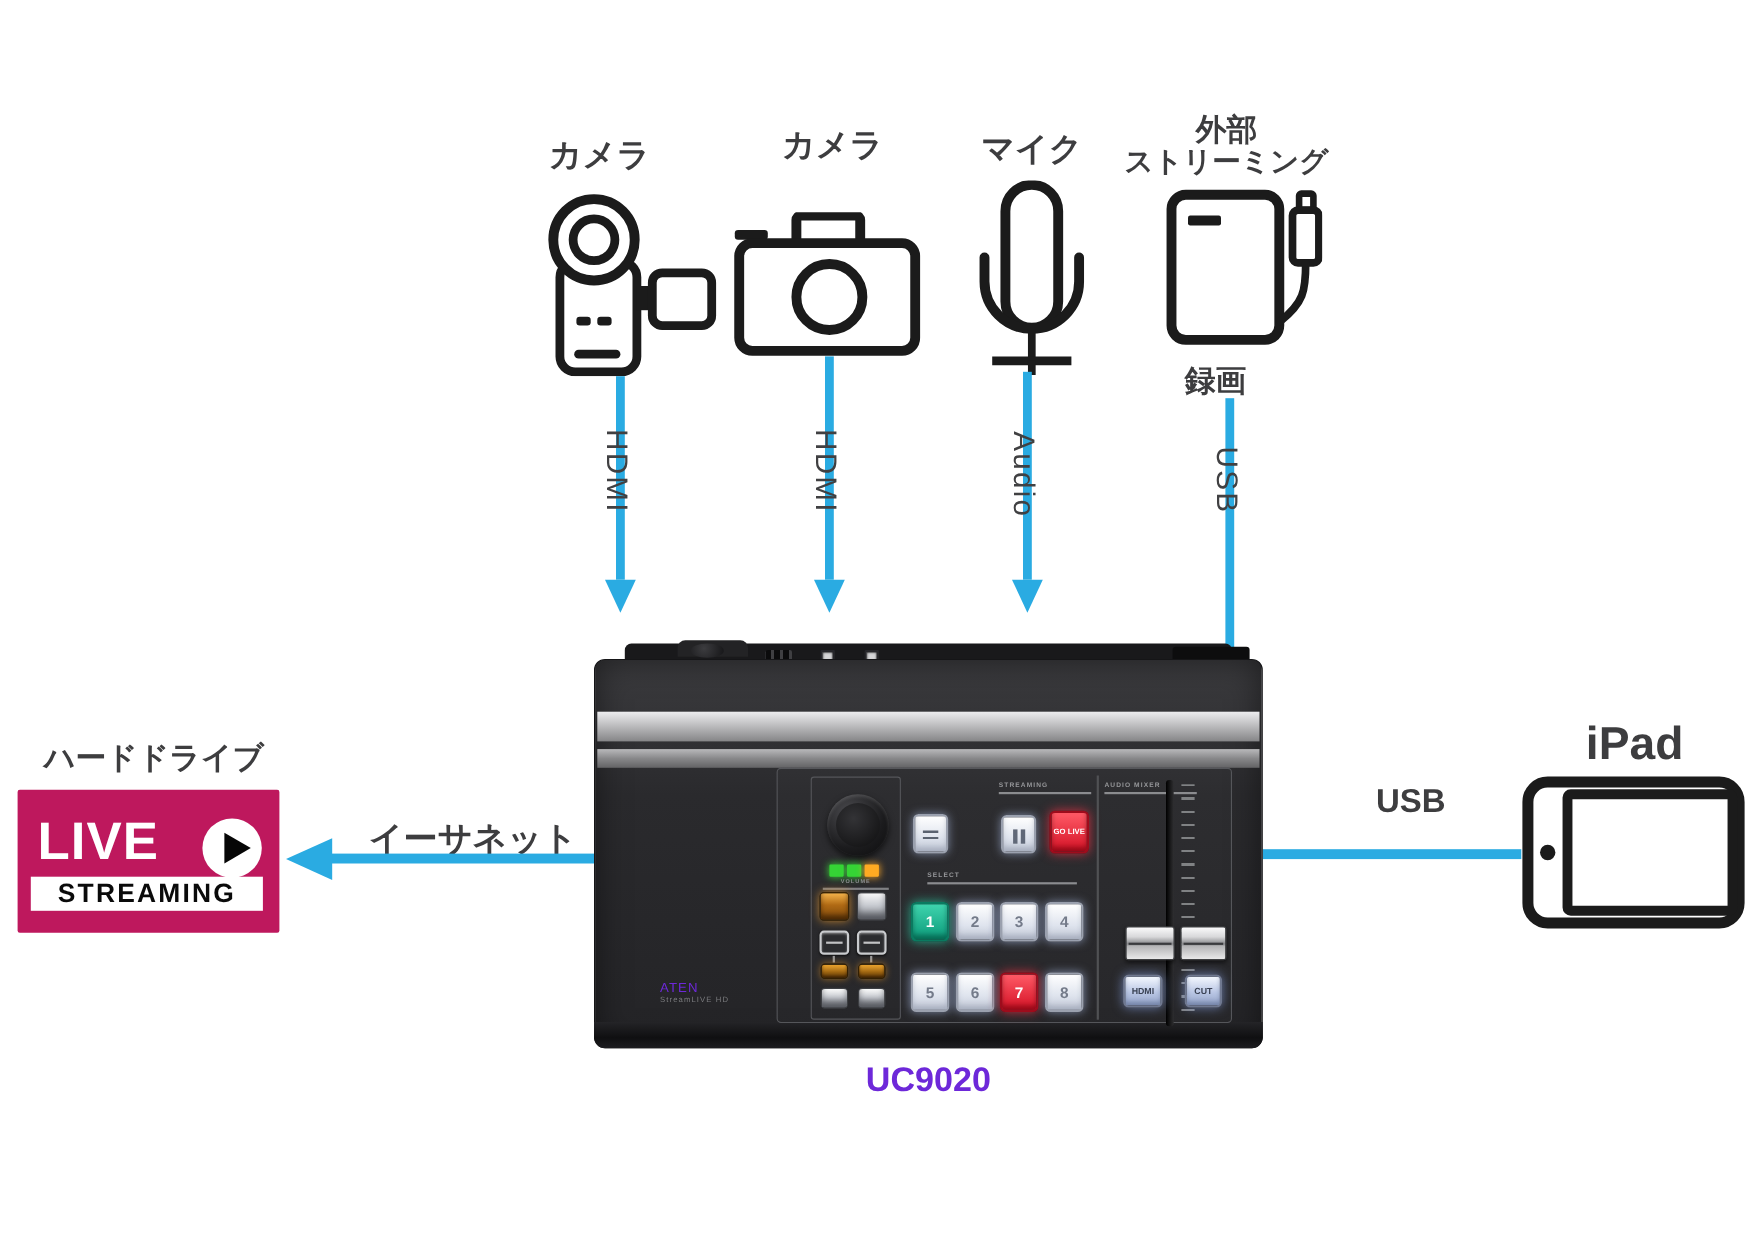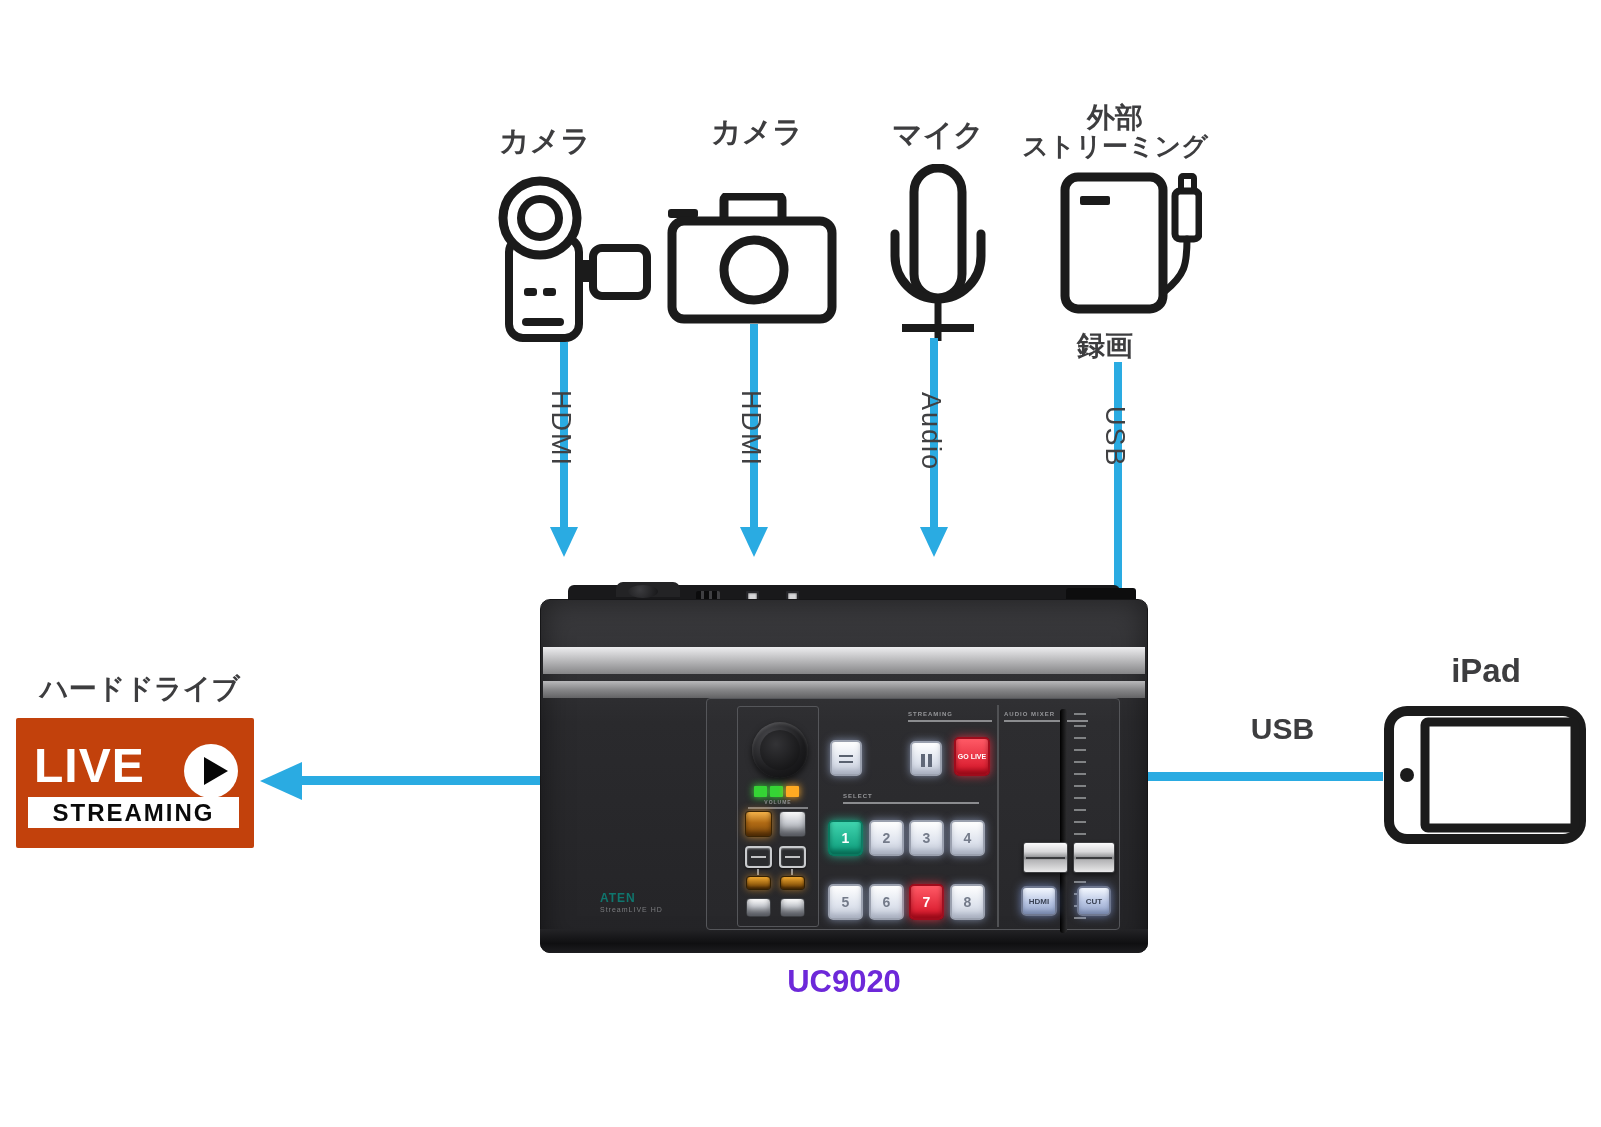--- a/index.html
+++ b/index.html
@@ -11,21 +11,21 @@
            font-size:27px;font-weight:500;color:#404042;letter-spacing:2px;white-space:nowrap;}
   .vline{position:absolute;width:8px;background:#2aabe2;}
   .hline{position:absolute;height:9px;background:#2aabe2;}
   .head-down{position:absolute;width:0;height:0;border-left:14px solid transparent;
              border-right:14px solid transparent;border-top:30px solid #2aabe2;}
   .head-left{position:absolute;width:0;height:0;border-top:19px solid transparent;
              border-bottom:19px solid transparent;border-right:42px solid #2aabe2;}
   .icon-svg{position:absolute;}
 
   
-  .badge{position:absolute;left:16px;top:718px;width:238px;height:130px;background:#c2410c;border-radius:2px;}
+  .badge{position:absolute;left:16px;top:718px;width:238px;height:130px;background:#be185d;border-radius:2px;}
   .badge-live{position:absolute;left:18px;top:20px;font-size:48px;font-weight:700;color:#fff;letter-spacing:1px;}
   .badge-play{position:absolute;left:168px;top:26px;width:54px;height:54px;border-radius:50%;background:#fff;}
   .badge-play-tri{position:absolute;left:20px;top:13px;width:0;height:0;
                   border-top:14px solid transparent;border-bottom:14px solid transparent;border-left:24px solid #060606;}
   .badge-box{position:absolute;left:12px;top:79px;width:211px;height:31px;background:#fff;
              font-size:24px;font-weight:700;color:#0a0a0a;letter-spacing:2px;text-align:center;line-height:31px;}
 
   
   .device{position:absolute;left:540px;top:585px;width:608px;height:370px;}
   .rear{position:absolute;left:28px;top:0;width:552px;height:22px;background:#19191b;border-radius:6px 6px 0 0;}
@@ -91,21 +91,21 @@
   .golive-txt{display:block;padding-top:14px;font-size:7px;letter-spacing:0;}
   .divider{position:absolute;left:457px;top:120px;width:2px;height:222px;background:#505154;}
   .fader-slot{position:absolute;left:520px;top:124px;width:7px;height:224px;border-radius:3px;
               background:linear-gradient(90deg,#000,#2e2e30);}
   .fader-ticks{position:absolute;left:534px;top:128px;width:12px;height:214px;
                background:repeating-linear-gradient(to bottom,#808284 0 2px,transparent 2px 12px);}
   .fader-handle{position:absolute;top:257px;height:31px;border:1px solid #3e3f42;border-radius:3px;box-sizing:border-box;
                 background:linear-gradient(180deg,#fbfbfc,#d8d8da 30%,#88898c 52%,#b5b5b7 60%,#e9e9ea);
                 box-shadow:0 2px 4px rgba(0,0,0,.5);}
   .fader-handle::after{content:"";position:absolute;left:2px;right:2px;top:14px;height:2px;background:#3a3b3e;}
-  .brand{position:absolute;left:60px;top:306px;font-size:12px;font-weight:700;color:#0f766e;letter-spacing:1px;}
+  .brand{position:absolute;left:60px;top:306px;font-size:12px;font-weight:400;color:#6d28d9;letter-spacing:1px;}
   .brand-sub{position:absolute;left:60px;top:321px;font-size:7px;color:#7b7c7f;letter-spacing:1px;}
 </style>
 </head>
 <body>
 
 <div class="canvas">
 
   <div class="jp ctr" style="left:470px;top:121px;width:150px;font-size:30px;">カメラ</div>
   <div class="jp ctr" style="left:682px;top:112px;width:150px;font-size:30px;">カメラ</div>
   <div class="jp ctr" style="left:863px;top:115px;width:150px;font-size:30px;">マイク</div>
@@ -166,24 +166,25 @@
 
   <div class="badge">
     <div class="badge-live">LIVE</div>
     <div class="badge-play">
       <div class="badge-play-tri"></div>
     </div>
     <div class="badge-box">STREAMING</div>
   </div>
 
 
+  <div class="jp ctr" style="left:330px;top:742px;width:200px;font-size:31px;">イーサネット</div>
   <div class="hline" style="left:300px;top:776px;width:240px;"></div>
   <div class="head-left" style="left:260px;top:762px;"></div>
 
-  <div class="jp ctr" style="left:1426px;top:652px;width:120px;font-size:33px;">iPad</div>
+  <div class="jp ctr" style="left:1426px;top:652px;width:120px;font-size:42px;">iPad</div>
   <div class="jp ctr" style="left:1225px;top:712px;width:115px;font-size:30px;">USB</div>
   <div class="hline" style="left:1148px;top:772px;width:235px;"></div>
 
   <svg class="icon-svg" style="left:1383px;top:705px;" width="204" height="140" viewBox="0 0 204 140">
     <rect x="6" y="6" width="192" height="128" rx="18" fill="#fff" stroke="#1b1b1b" stroke-width="10"></rect>
     <rect x="42" y="17" width="150" height="106" rx="3" fill="none" stroke="#1b1b1b" stroke-width="9"></rect>
     <circle cx="24" cy="70" r="7" fill="#1b1b1b"></circle>
   </svg>
 
   <div class="device">

